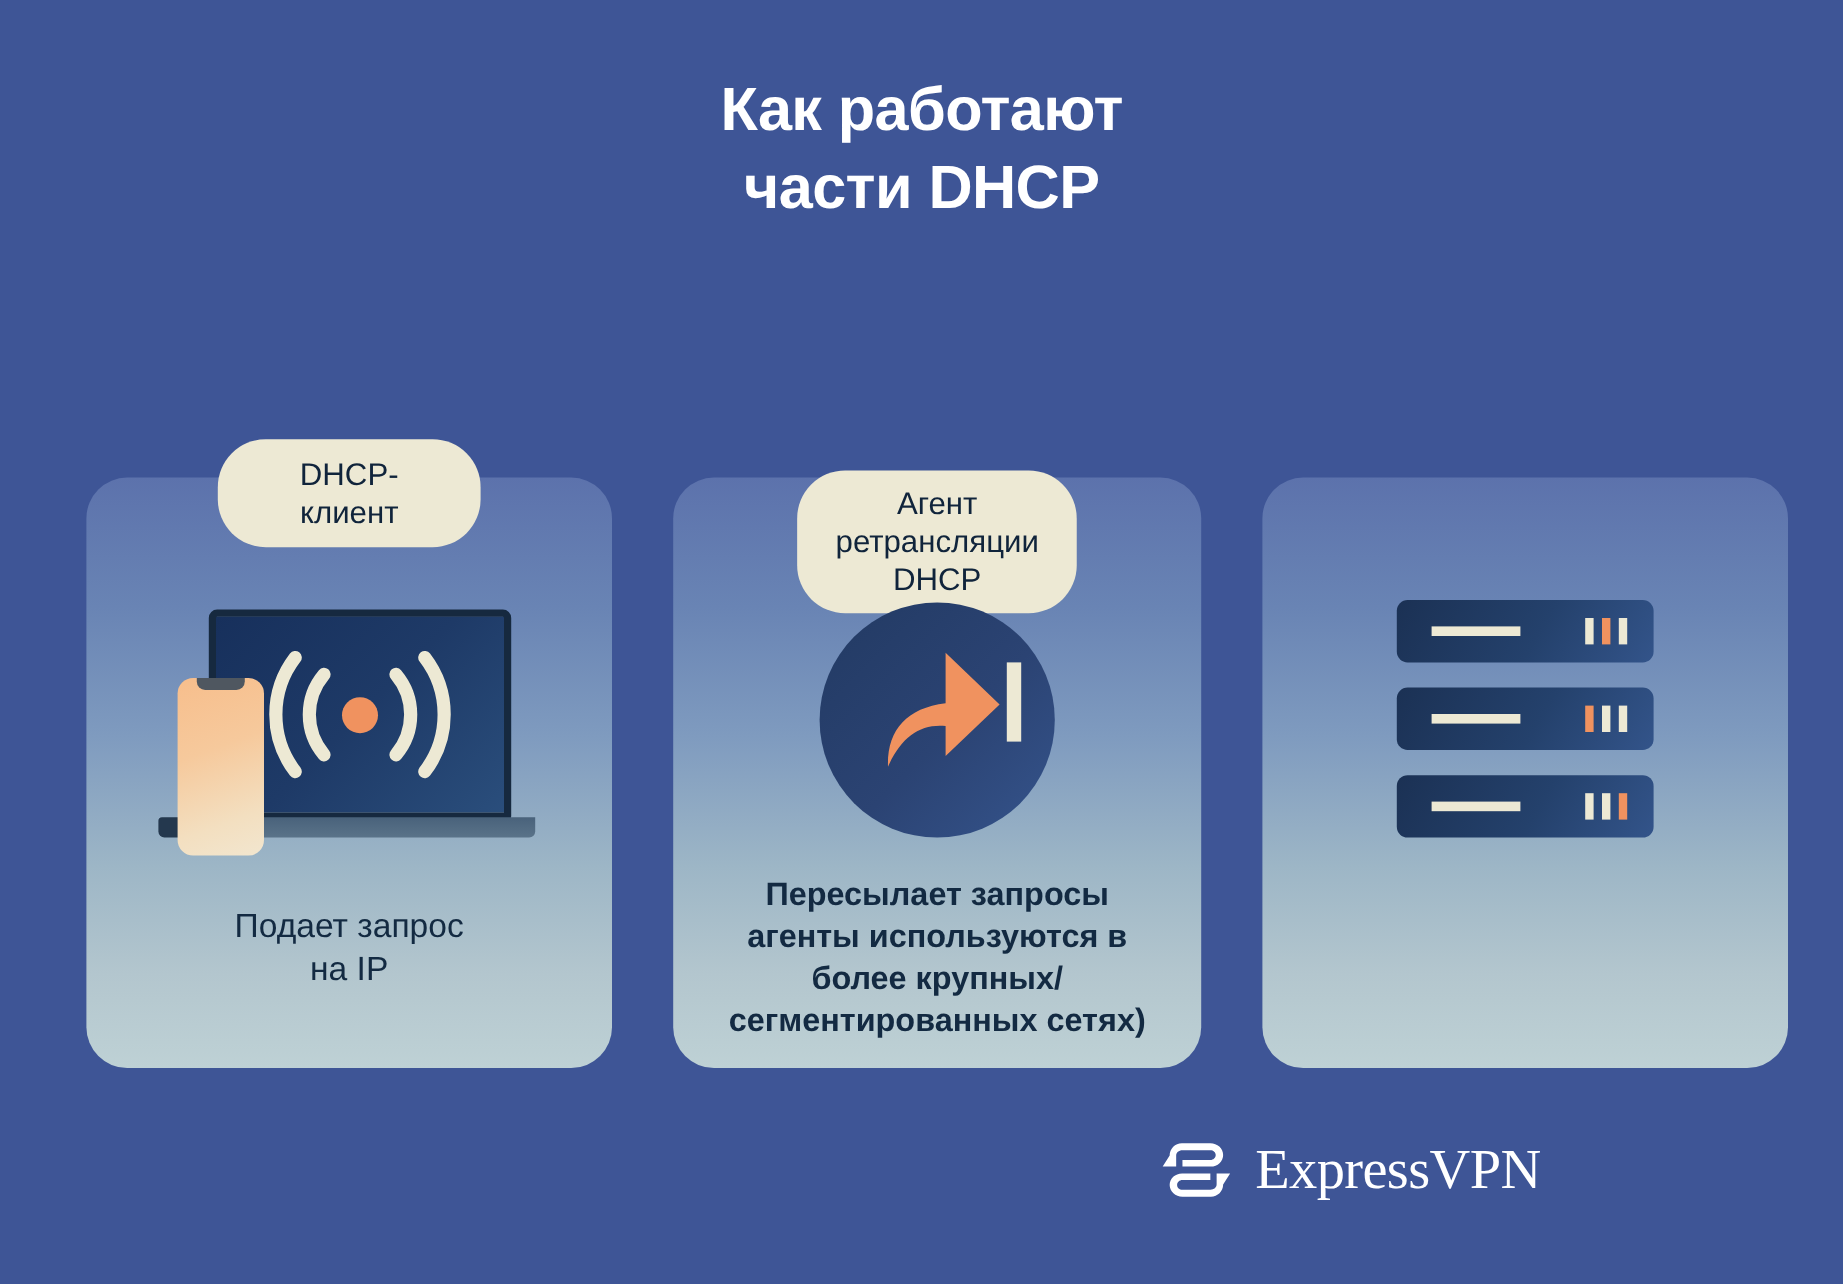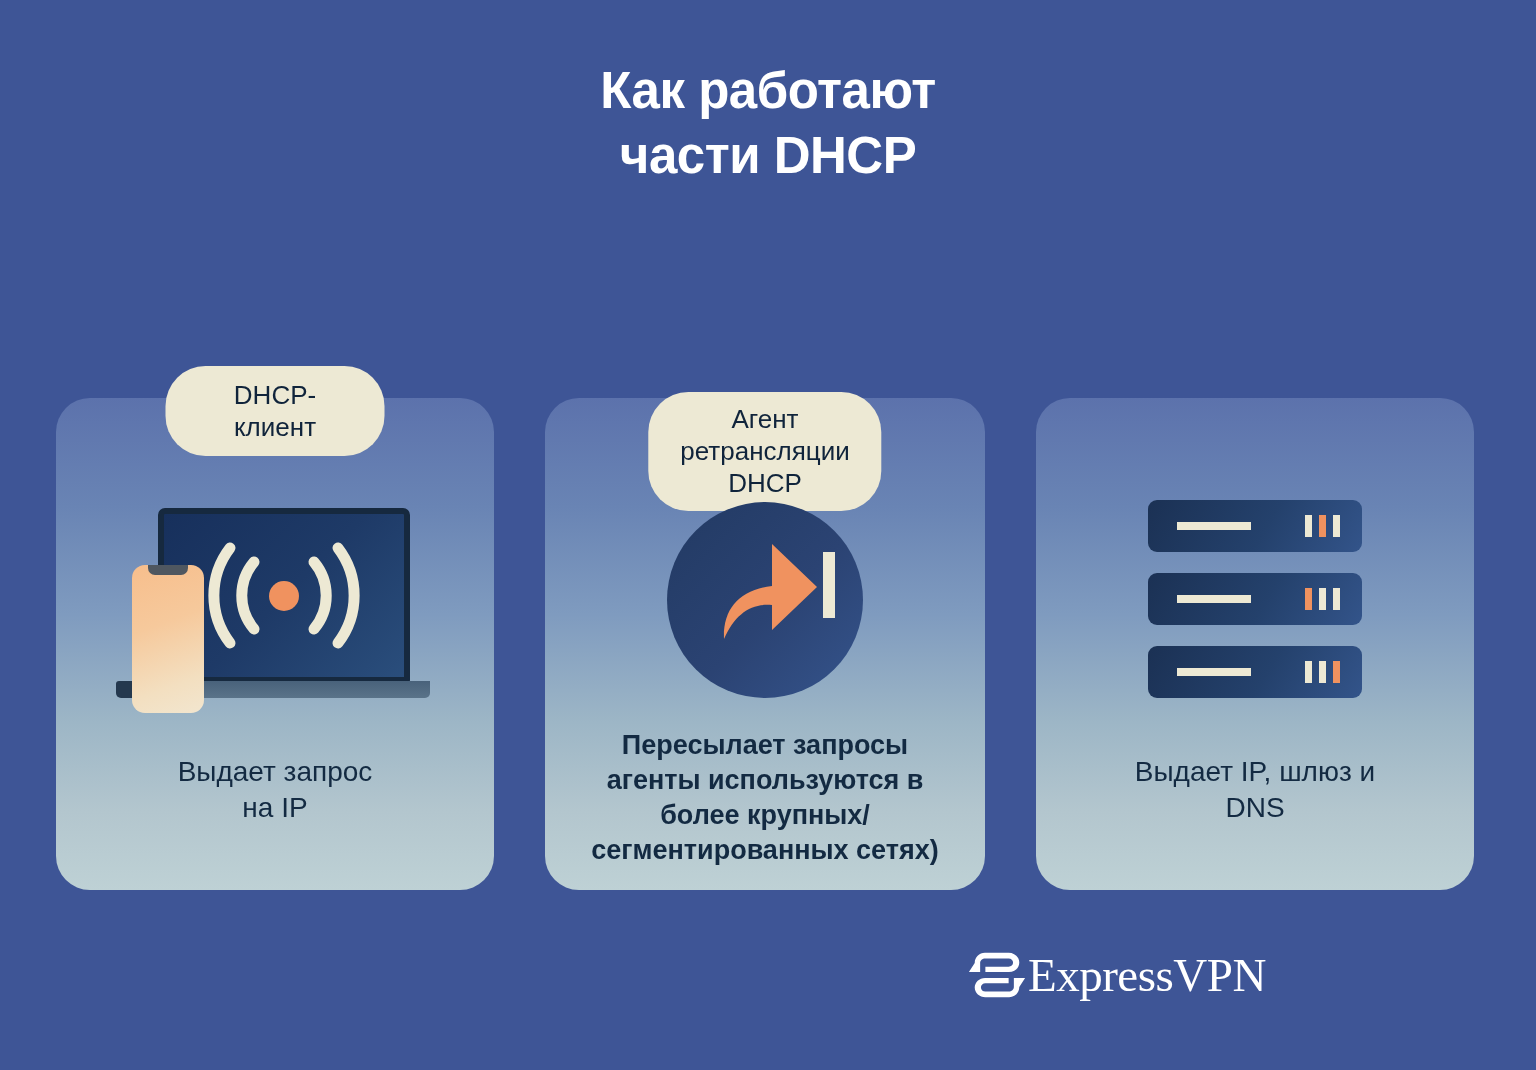--- a/index.html
+++ b/index.html
@@ -28,21 +28,21 @@
     font-weight: bold;
     line-height: 1.28;
     letter-spacing: -0.5px;
     white-space: pre-line;
   }
 
   
   .cards {
     position: absolute;
     top: 398px;
-    left: 56px;
+    left: 72px;
     width: 1418px;
     height: 492px;
     display: flex;
     justify-content: space-between;
   }
   .card {
     position: relative;
     width: 438px;
     height: 492px;
     border-radius: 34px;
@@ -225,20 +225,21 @@
   .led.on { background: #F0925F; }
 
   
   .logo {
     position: absolute;
     left: 966px;
     top: 944px;
     height: 62px;
     display: flex;
     align-items: center;
+    gap: 18px;
   }
   .logo-mark { width: 62px; height: 62px; }
   .logo-text {
     color: #FFFFFF;
     font-family: "Liberation Serif", "DejaVu Serif", serif;
     font-size: 47px;
     letter-spacing: -0.5px;
     line-height: 1;
   }
 </style>
@@ -266,21 +267,21 @@
           <circle cx="126" cy="88" r="15" fill="#F0925F"></circle>
         </svg>
         <div class="laptop-foot"></div>
         <div class="laptop-base"></div>
         <div class="phone">
           <div class="phone-notch"></div>
         </div>
       </div>
     </div>
 
-    <div class="caption">Выдает запрос
+    <div class="caption">Подает запрос
 на IP</div>
   </div>
 
   <div class="card mid">
     <div class="pill">Агент ретрансляции
 DHCP</div>
 
     <div class="art">
       <div class="relay">
         <svg width="196" height="196" viewBox="0 0 196 196">
@@ -324,22 +325,20 @@
           <div class="leds">
             <div class="led"></div>
             <div class="led"></div>
             <div class="led on"></div>
           </div>
         </div>
 
       </div>
     </div>
 
-    <div class="caption">Выдает IP, шлюз и
-DNS</div>
   </div>
 
 </div>
 
 <div class="logo">
   <svg class="logo-mark" viewBox="0 0 64 64">
     <path d="M9 19.5 C9 13.7 13.7 9 19.5 9 L44 9 C50 9 55 13.4 55 19 C55 24.6 50.3 29 44.3 29 L20 29 L20 23.5 L44 23.5 C46.6 23.5 48.6 21.6 48.6 19.2 C48.6 16.8 46.6 15 44 15 L20 15 C16.8 15 14.6 17 14.6 19.7 L14.6 29 L3 29 Z" fill="#FFFFFF"></path>
     <path d="M55 44.5 C55 50.3 50.3 55 44.5 55 L20 55 C14 55 9 50.6 9 45 C9 39.4 13.7 35 19.7 35 L44 35 L44 40.5 L20 40.5 C17.4 40.5 15.4 42.4 15.4 44.8 C15.4 47.2 17.4 49 20 49 L44 49 C47.2 49 49.4 47 49.4 44.3 L49.4 35 L61 35 Z" fill="#FFFFFF"></path>
   </svg>
   <div class="logo-text">ExpressVPN</div>

